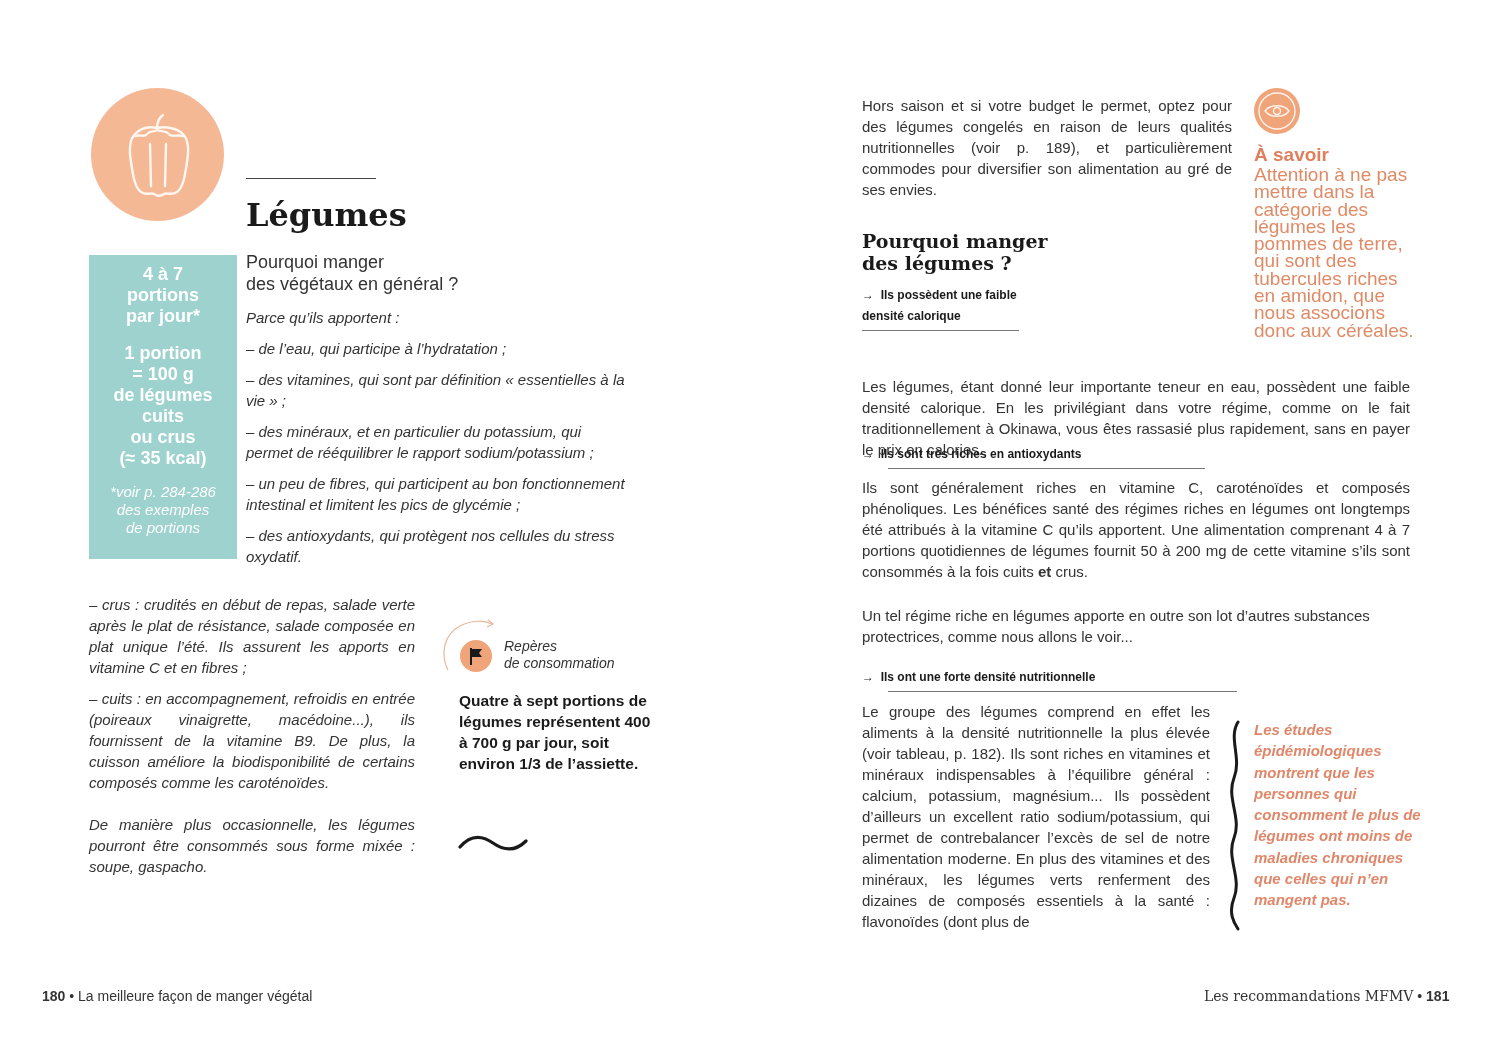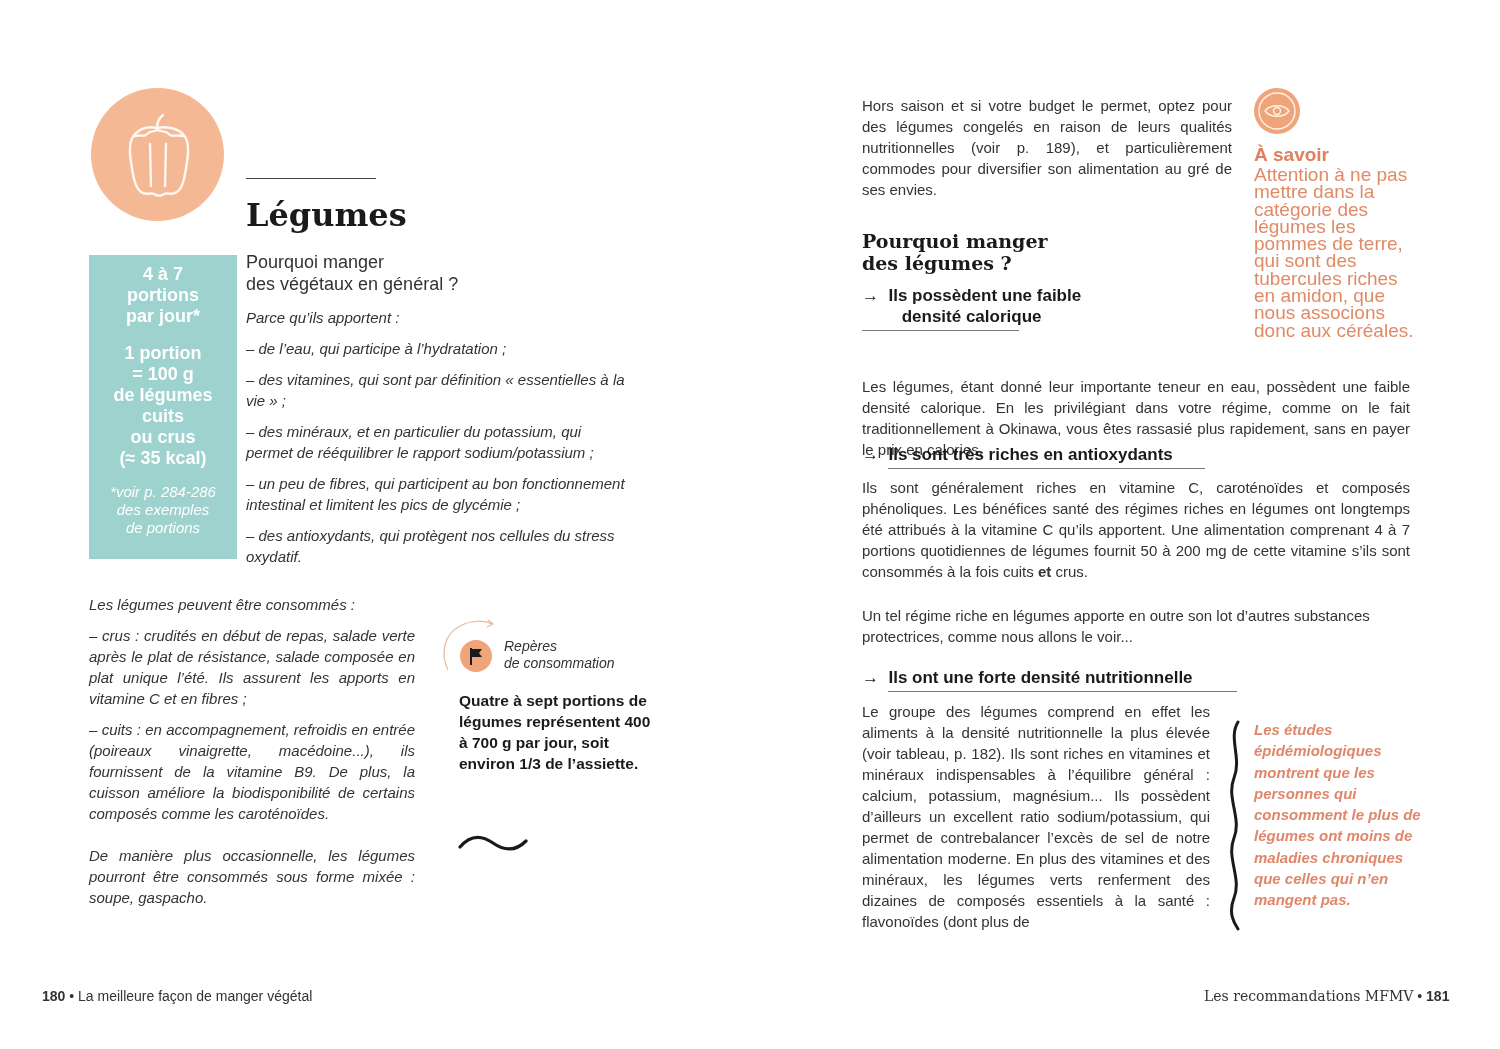--- a/index.html
+++ b/index.html
@@ -30,21 +30,21 @@
   #tilde{left:457px;top:832px;}
   #footer-left{left:42px;top:988px;font-size:14px;color:#333;}
   #footer-left b{font-weight:bold;}
 
   
   #r-intro{left:862px;top:95px;width:370px;}
   #asavoir-icon{left:1254px;top:88px;width:46px;height:46px;border-radius:50%;background:#f0a47a;}
   #asavoir-title{left:1254px;top:144px;font-size:19px;font-weight:bold;color:#e07f5c;}
   #asavoir-text{left:1254px;top:166px;width:170px;font-size:19px;line-height:17.3px;color:#e08a66;}
   #r-q{left:862px;top:230px;font-size:19px;line-height:22px;font-weight:bold;color:#1a1a1a;}
-  .h3{position:absolute;font-size:17px;line-height:21px;color:#1a1a1a;font-weight:bold;text-align:center;}
+  .h3{position:absolute;font-size:12px;line-height:21px;color:#1a1a1a;font-weight:bold;}
   .h3-rule{position:absolute;height:1px;background:#777;}
   #h3a{left:862px;top:285px;}
   #p-a{left:862px;top:340px;width:548px;margin-top:36px;}
   #h3b{left:862px;top:444px;}
   #p-b{left:862px;top:477px;width:548px;}
   #p-c{left:862px;top:605px;width:548px;}
   #h3c{left:862px;top:667px;}
   #p-d{left:862px;top:701px;width:348px;}
   #brace{left:1222px;top:718px;}
   #quote{left:1254px;top:719px;width:170px;font-style:italic;font-weight:bold;font-size:15px;line-height:21.3px;color:#e0876a;}
@@ -97,21 +97,20 @@
 <div id="list1" class="abs body-text">
   <p>Parce qu’ils apportent :</p>
   <p>– de l’eau, qui participe à l’hydratation ;</p>
   <p>– des vitamines, qui sont par définition « essentielles à la vie » ;</p>
   <p>– des minéraux, et en particulier du potassium, qui permet de rééquilibrer le rapport sodium/potassium ;</p>
   <p>– un peu de fibres, qui participent au bon fonctionnement intestinal et limitent les pics de glycémie ;</p>
   <p>– des antioxydants, qui protègent nos cellules du stress oxydatif.</p>
 </div>
 
 <div id="list2" class="abs body-text just">
-  <p>Les légumes peuvent être consommés :</p>
   <p>– crus : crudités en début de repas, salade verte après le plat de résistance, salade composée en plat unique l’été. Ils assurent les apports en vitamine C et en fibres ;</p>
   <p>– cuits : en accompagnement, refroidis en entrée (poireaux vinaigrette, macédoine...), ils fournissent de la vitamine B9. De plus, la cuisson améliore la biodisponibilité de certains composés comme les caroténoïdes.</p>
   <div style="height:11px"></div>
   <p>De manière plus occasionnelle, les légumes pourront être consommés sous forme mixée : soupe, gaspacho.</p>
 </div>
 
 <div id="reperes" class="abs">
   <svg class="abs" style="left:0;top:0" width="80" height="60" viewBox="0 0 80 60">
     <path d="M8 52 C0 36 4 16 20 8 C32 2 44 2 52 6" fill="none" stroke="#e9b79a" stroke-width="1.2"></path>
     <path d="M48 2 L53 6 L47 9" fill="none" stroke="#e9b79a" stroke-width="1.2"></path>

